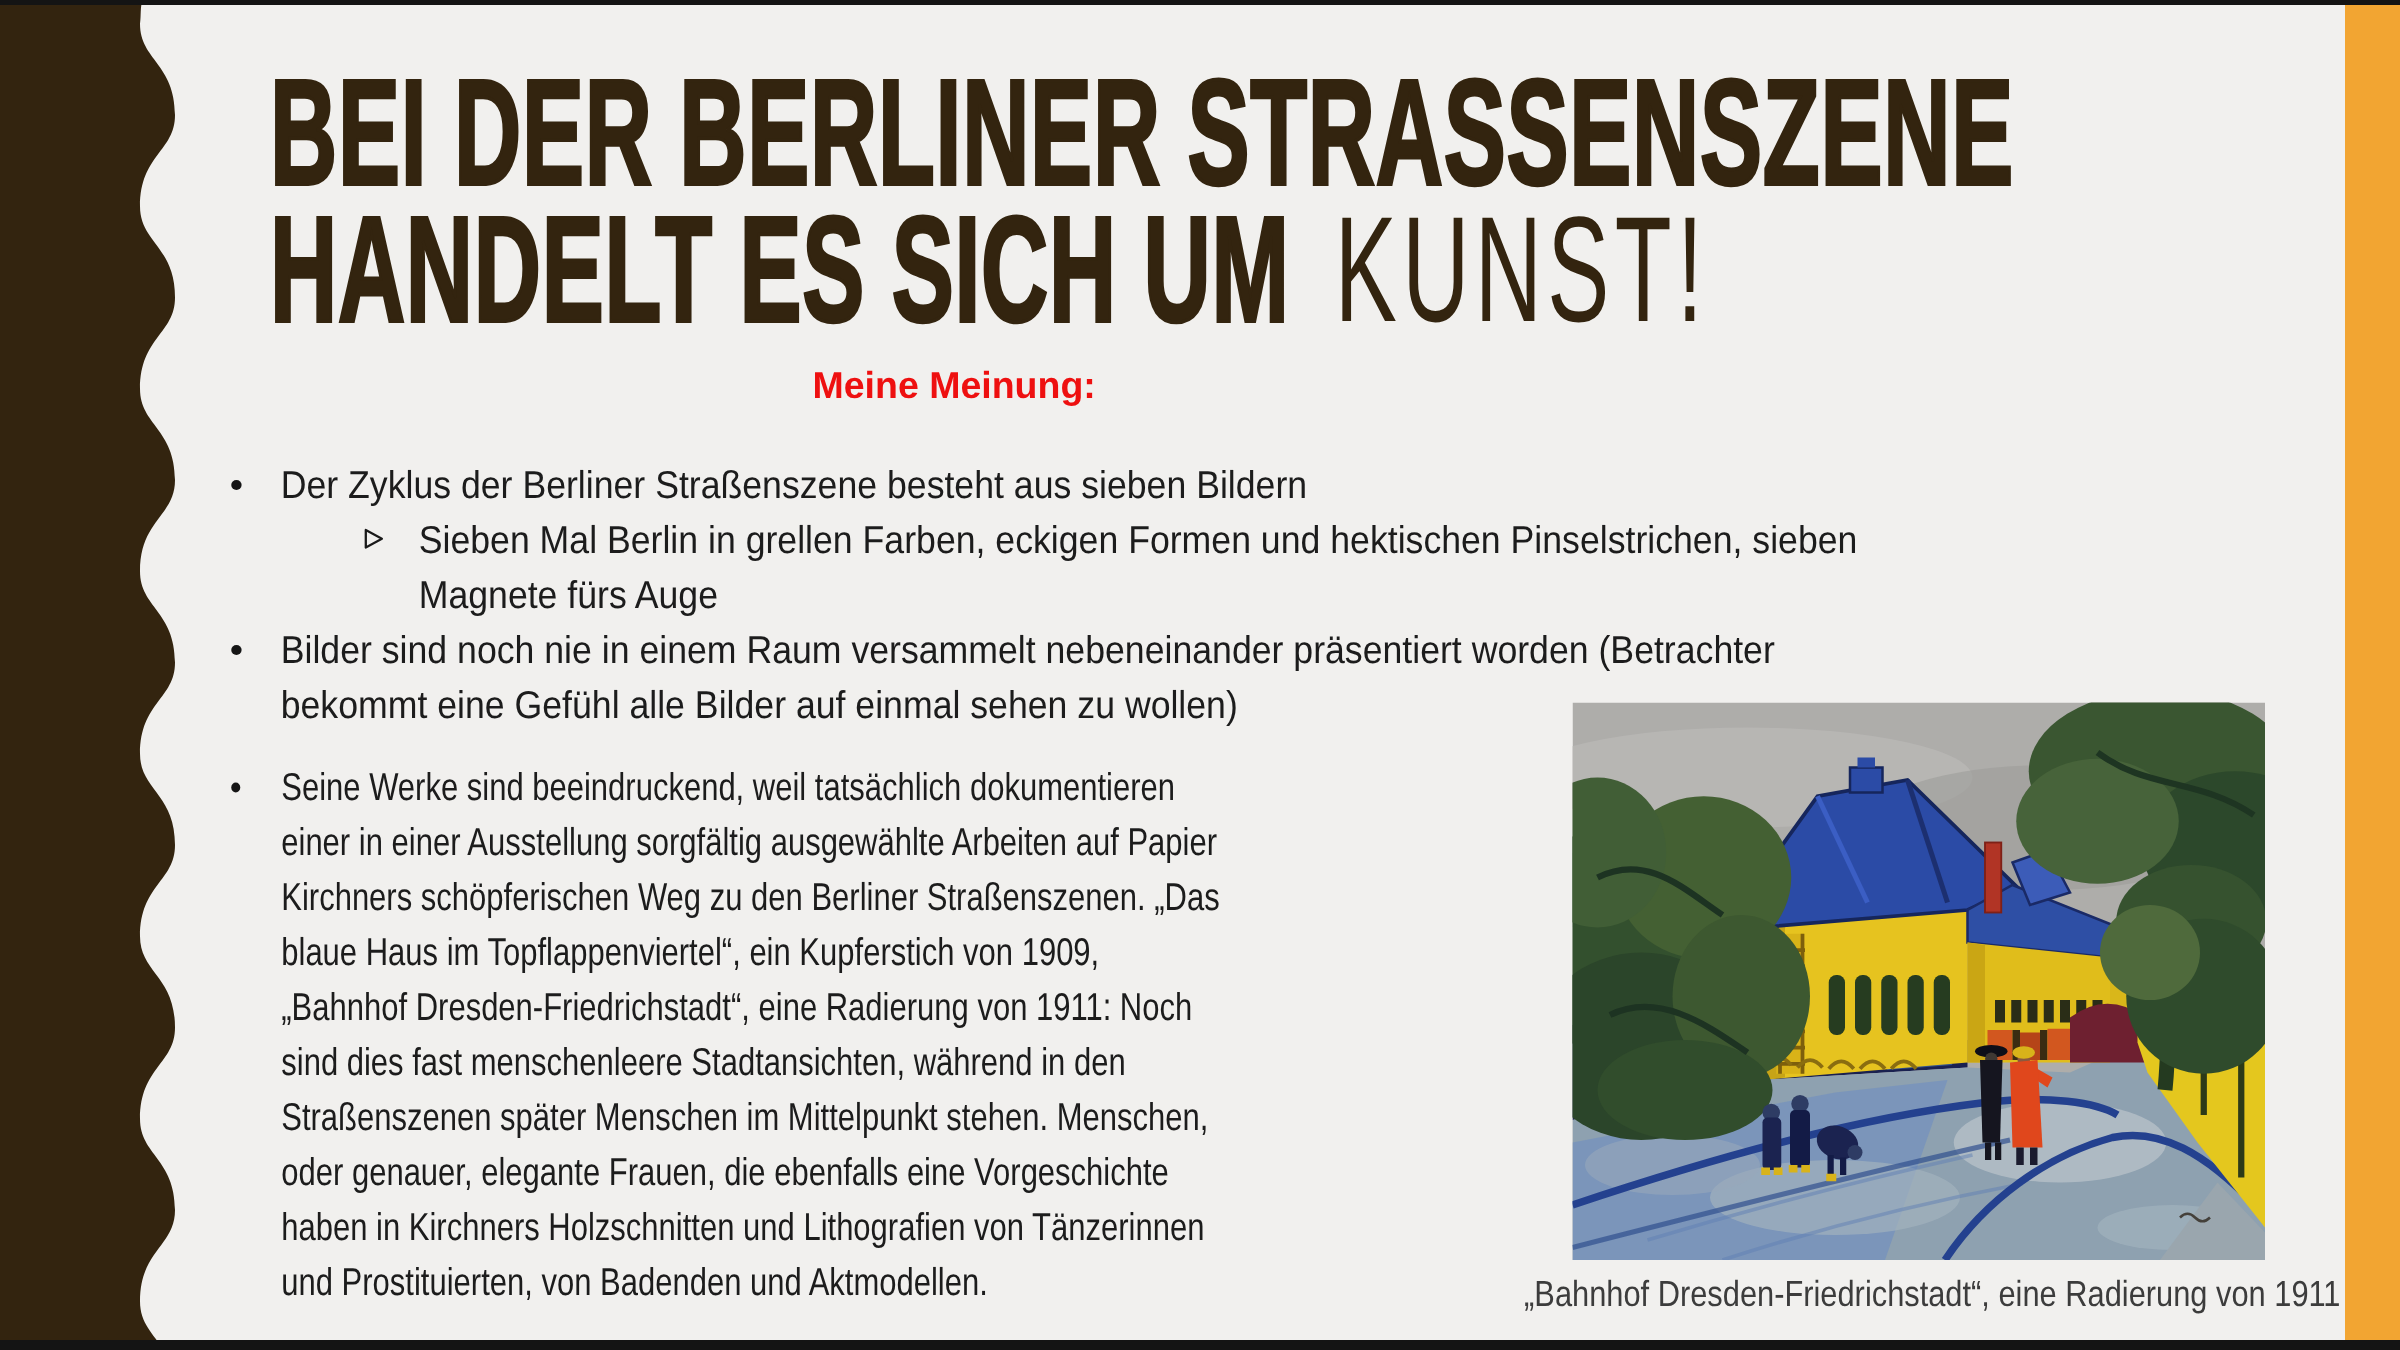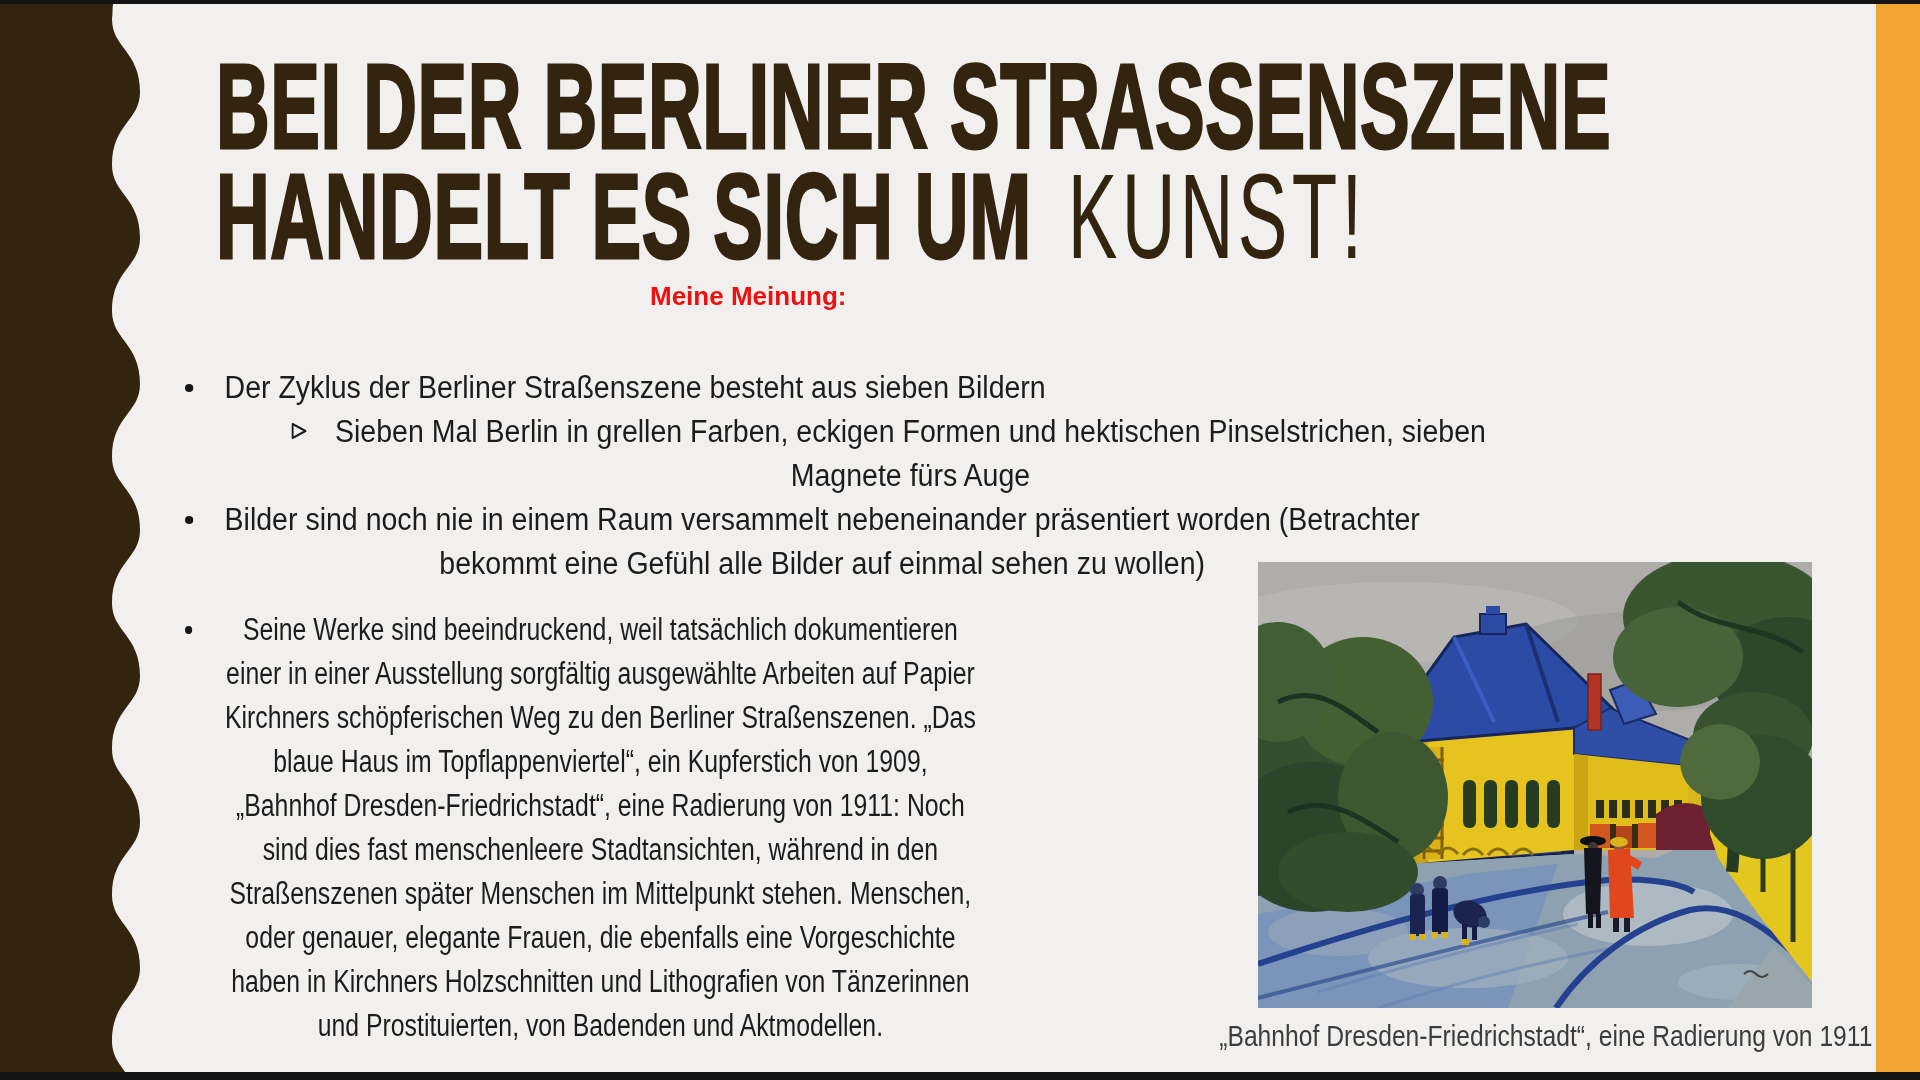--- a/index.html
+++ b/index.html
@@ -1,33 +1,33 @@
 <!DOCTYPE html>
 <html style="--background: #f1f0ee; --sidebar_brown: #33240f; --accent_orange: #f2a532; --title_brown: #33240f; --subtitle_red: #ee1010; --body_text: #1c1c1c; --caption_gray: #3c3c3c; --edge_black: #141414;"><head>
 <meta charset="utf-8">
 <style>
   html,body{margin:0;padding:0;background:#000;}
   .stage{position:relative;width:1920px;height:1080px;overflow:hidden;
          background:var(--background,#f1f0ee);
-         font-family:"Liberation Sans",sans-serif;text-align:center;}
+         font-family:"Liberation Sans",sans-serif;}
   .abs{position:absolute;}
   
   .edge-top{left:0;top:0;width:1920px;height:4px;background:var(--edge_black,#141414);z-index:60;}
   .edge-bottom{left:0;top:1072px;width:1920px;height:8px;background:var(--edge_black,#141414);z-index:60;}
   .accent-bar{left:1876px;top:0;width:44px;height:1080px;background:var(--accent_orange,#f2a532);}
   .sidebar-svg{left:0;top:0;width:200px;height:1080px;}
   
   .title-line{left:216px;white-space:nowrap;color:var(--title_brown,#33240f);
               font-weight:900;font-size:120px;line-height:120px;
               transform:scaleX(0.62);transform-origin:0 0;
               -webkit-text-stroke:3px var(--title_brown,#33240f);letter-spacing:1px;}
   .title-line1{top:46px;}
   .title-line2{top:156px;}
   .kunst{-webkit-text-stroke:0;font-weight:400;letter-spacing:7px;margin-left:58px;}
-  .subtitle{left:650px;top:281px;font-size:26px;font-weight:700;
+  .subtitle{left:650px;top:292px;font-size:30px;font-weight:700;
             color:var(--subtitle_red,#ee1010);white-space:nowrap;}
   
   .tblock{color:var(--body_text,#1c1c1c);font-size:31px;line-height:44px;transform-origin:0 0;}
   .block1{left:185px;top:366px;width:1760px;transform:scaleX(0.92);}
   .block2{left:185px;top:608px;width:1400px;transform:scaleX(0.80);}
   .brow{display:flex;align-items:flex-start;}
   .dot{flex:0 0 auto;width:9px;height:8px;border-radius:50%;background:#151515;margin:18px 34px 0 0;}
   .block2 .dot{margin-right:41px;}
   .subrow{margin-left:114px;}
   .arrow{flex:0 0 auto;width:20px;height:20px;margin:11px 29px 0 0;}

